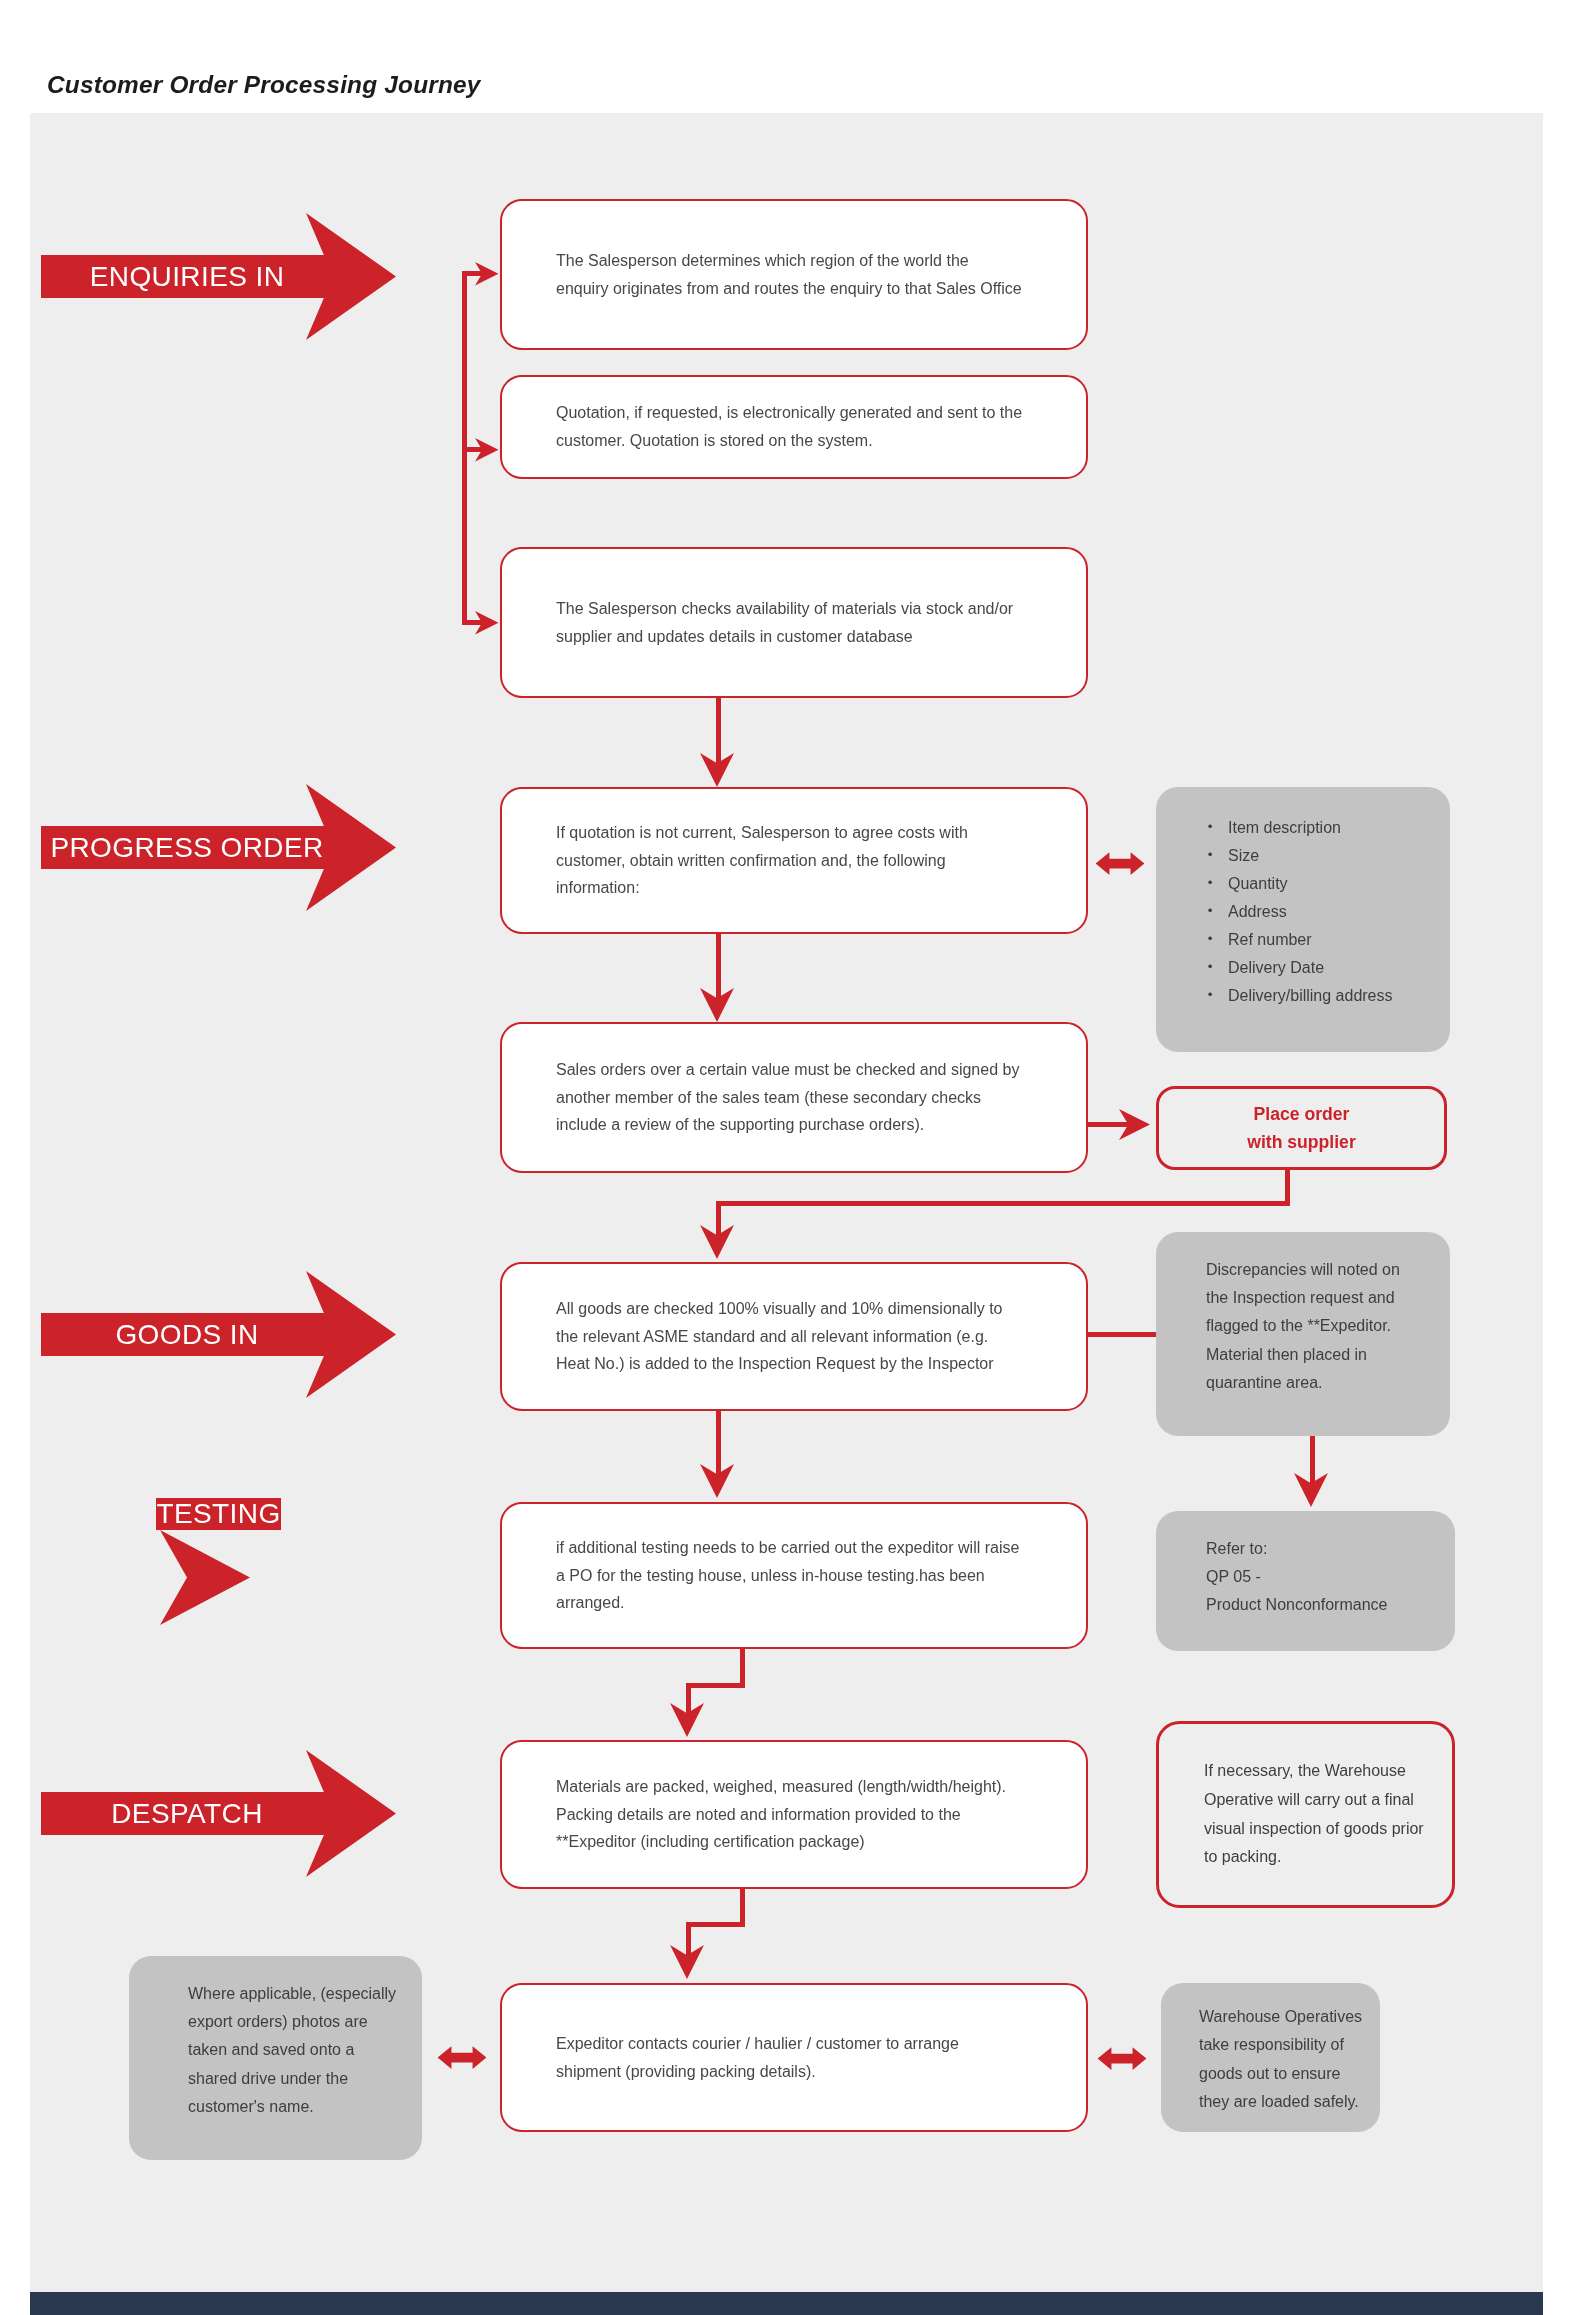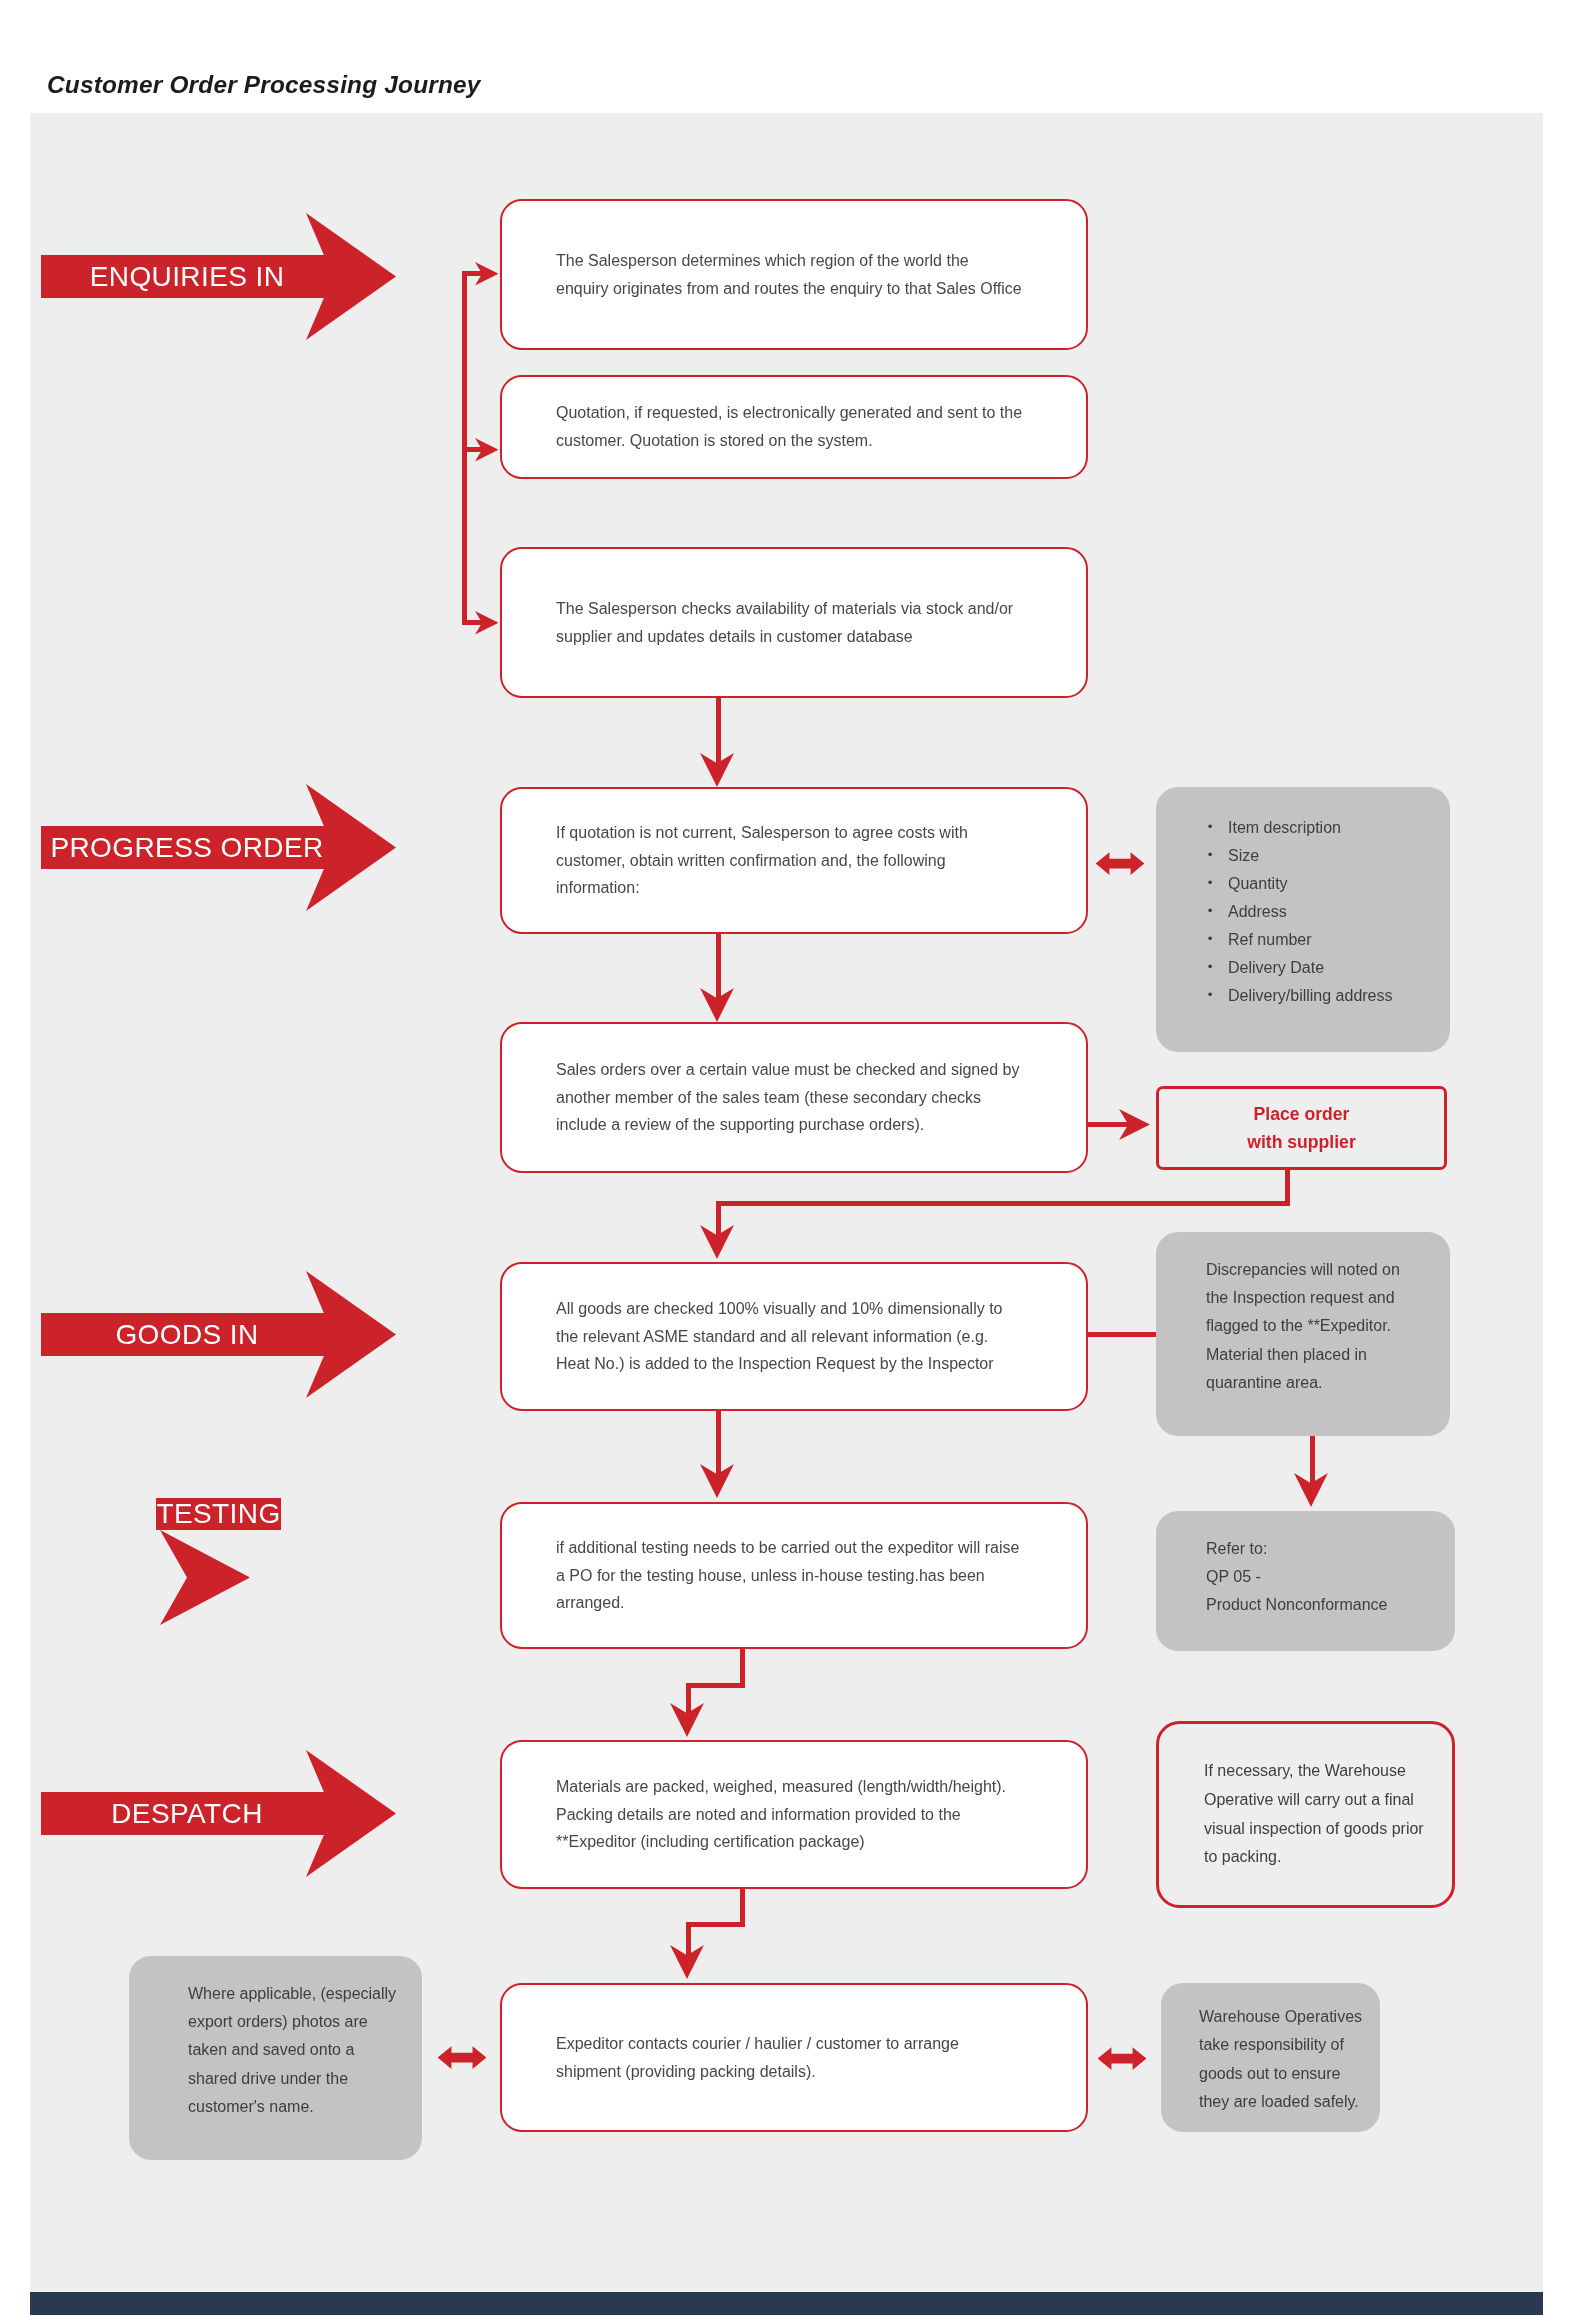--- a/index.html
+++ b/index.html
@@ -24,21 +24,21 @@
     clip-path:polygon(0 0,100% 50%,0 100%,30% 50%);}
 
   
   .step{position:absolute;left:500px;width:588px;background:#ffffff;border:2.7px solid var(--red);
     border-radius:22px;display:flex;align-items:center;padding:5.4px 63px 5.4px 54px;
     color:var(--ink);font-size:16px;line-height:1.72;}
   
   .note{position:absolute;background:var(--graybox);border-radius:22px;color:#3e3e3e;
     font-size:16px;line-height:1.78;padding:23.5px 25px 14.5px 50px;}
   
-  .outline{position:absolute;border:3.6px solid var(--red);border-radius:7px;background:transparent;
+  .outline{position:absolute;border:3.6px solid var(--red);border-radius:19px;background:transparent;
     display:flex;align-items:center;justify-content:center;text-align:center;}
   .outline.big{border-radius:23.5px;}
   .place-order-text{color:var(--red);font-weight:bold;font-size:17.6px;line-height:1.6;}
   .inspection-text{color:#3e3e3e;font-size:16px;line-height:1.8;text-align:left;padding:9px 18px 9px 45px;}
 
   
   ul.bullets{list-style:none;margin-top:3px;}
   ul.bullets li{position:relative;padding-left:22px;line-height:28px;color:#3e3e3e;}
   ul.bullets li::before{content:"\2022";position:absolute;left:1.8px;top:-0.9px;font-size:13.6px;color:#3e3e3e;}
 

